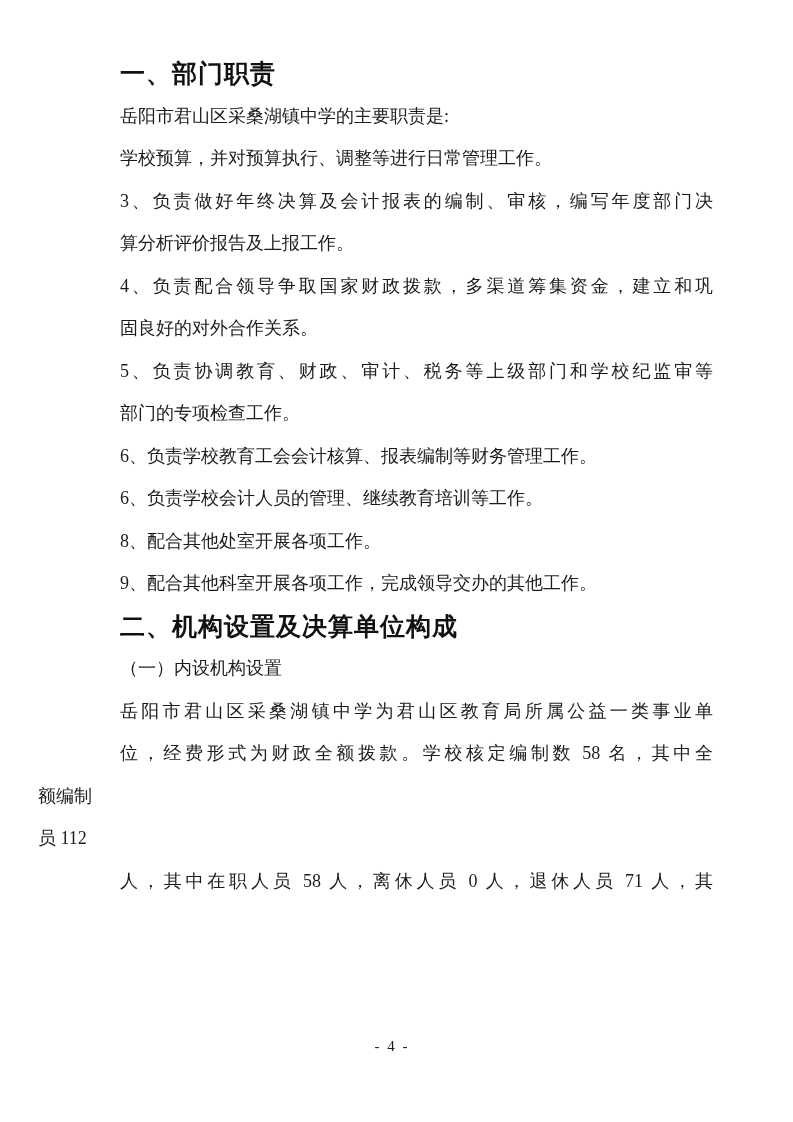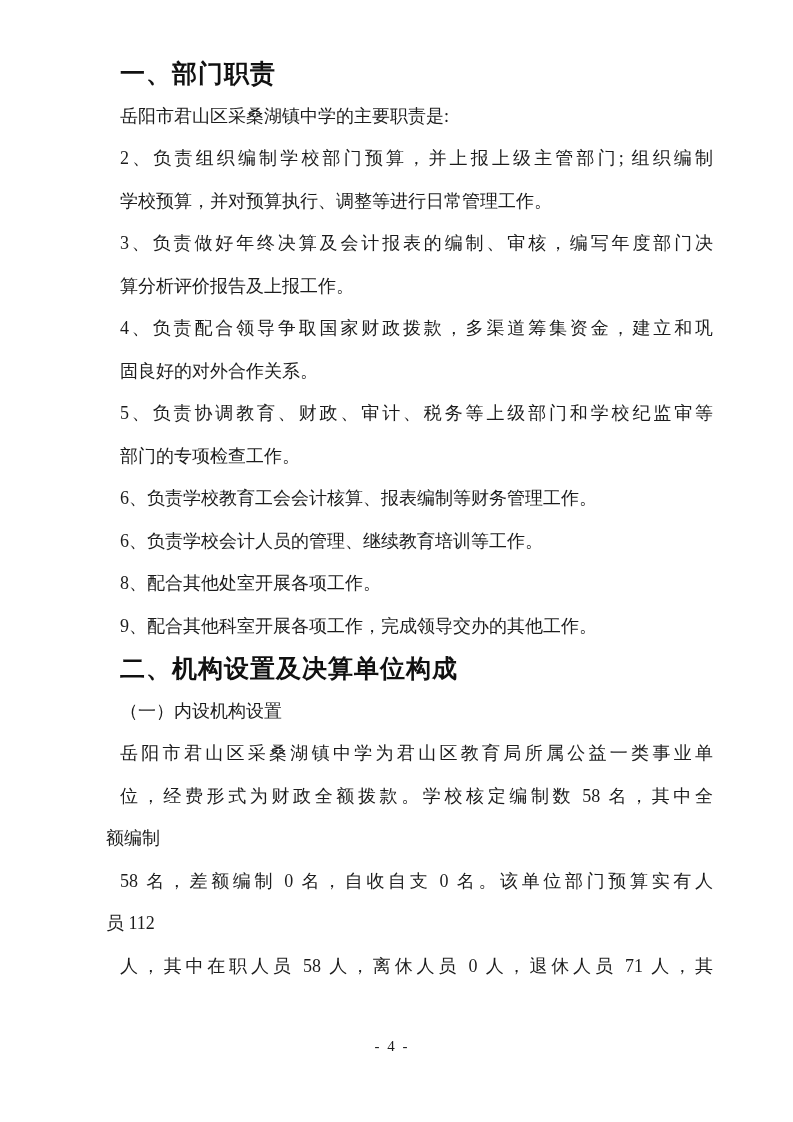--- a/index.html
+++ b/index.html
@@ -30,21 +30,21 @@
     width: 593px;
     white-space: nowrap;
     text-align: left;
   }
   .line.justify {
     white-space: normal;
     text-align: justify;
     text-align-last: justify;
   }
   .line.outdent {
-    margin-left: 106px;
+    margin-left: 38px;
   }
   .line.heading {
     font-family: "Liberation Sans", "DejaVu Sans", sans-serif;
     font-weight: bold;
     font-size: 25px;
     letter-spacing: 1px;
     color: #111111;
   }
   .footer {
     position: absolute;
@@ -59,35 +59,33 @@
     color: #1c1c1c;
   }
 </style>
 </head>
 <body>
 
 <div class="page">
   <div class="content" id="doc-lines">
       <div class="line heading">一、部门职责</div>
       <div class="line">岳阳市君山区采桑湖镇中学的主要职责是:</div>
-      <div class="line justify">2、负责组织编制学校部门预算，并上报上级主管部门; 组织编制</div>
       <div class="line">学校预算，并对预算执行、调整等进行日常管理工作。</div>
       <div class="line justify">3、负责做好年终决算及会计报表的编制、审核，编写年度部门决</div>
       <div class="line">算分析评价报告及上报工作。</div>
       <div class="line justify">4、负责配合领导争取国家财政拨款，多渠道筹集资金，建立和巩</div>
       <div class="line">固良好的对外合作关系。</div>
       <div class="line justify">5、负责协调教育、财政、审计、税务等上级部门和学校纪监审等</div>
       <div class="line">部门的专项检查工作。</div>
       <div class="line">6、负责学校教育工会会计核算、报表编制等财务管理工作。</div>
       <div class="line">6、负责学校会计人员的管理、继续教育培训等工作。</div>
       <div class="line">8、配合其他处室开展各项工作。</div>
       <div class="line">9、配合其他科室开展各项工作，完成领导交办的其他工作。</div>
       <div class="line heading">二、机构设置及决算单位构成</div>
       <div class="line">（一）内设机构设置</div>
       <div class="line justify">岳阳市君山区采桑湖镇中学为君山区教育局所属公益一类事业单</div>
       <div class="line justify">位，经费形式为财政全额拨款。学校核定编制数 58 名，其中全</div>
       <div class="line outdent">额编制</div>
-      <div class="line justify">58 名，差额编制 0 名，自收自支 0 名。该单位部门预算实有人</div>
       <div class="line outdent">员 112</div>
       <div class="line justify">人，其中在职人员 58 人，离休人员 0 人，退休人员 71 人，其</div>
     </div>
   <div class="footer">- 4 -</div>
 </div>
 
 </body></html>

